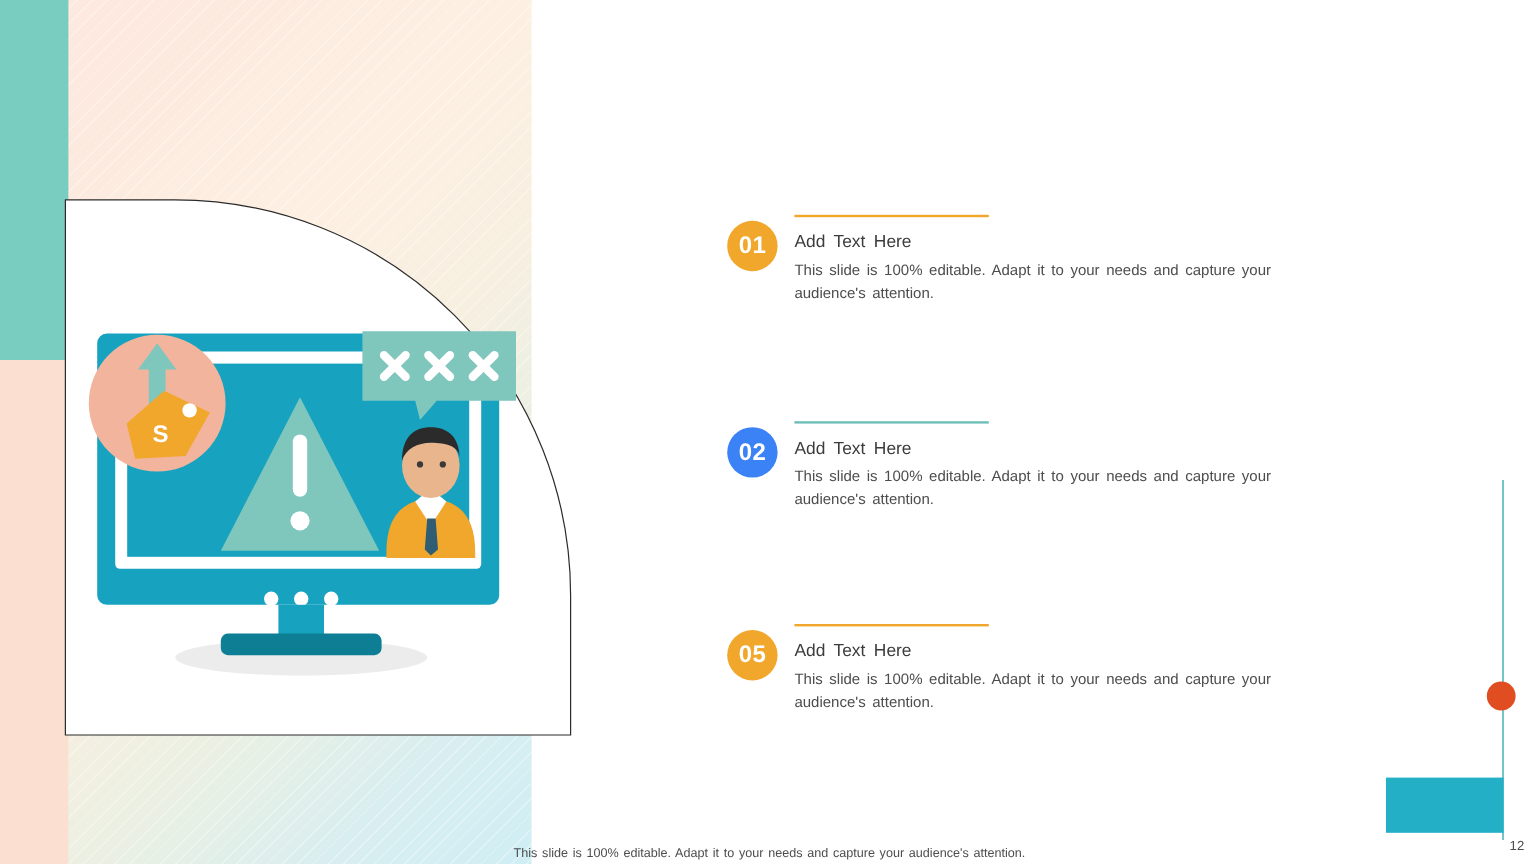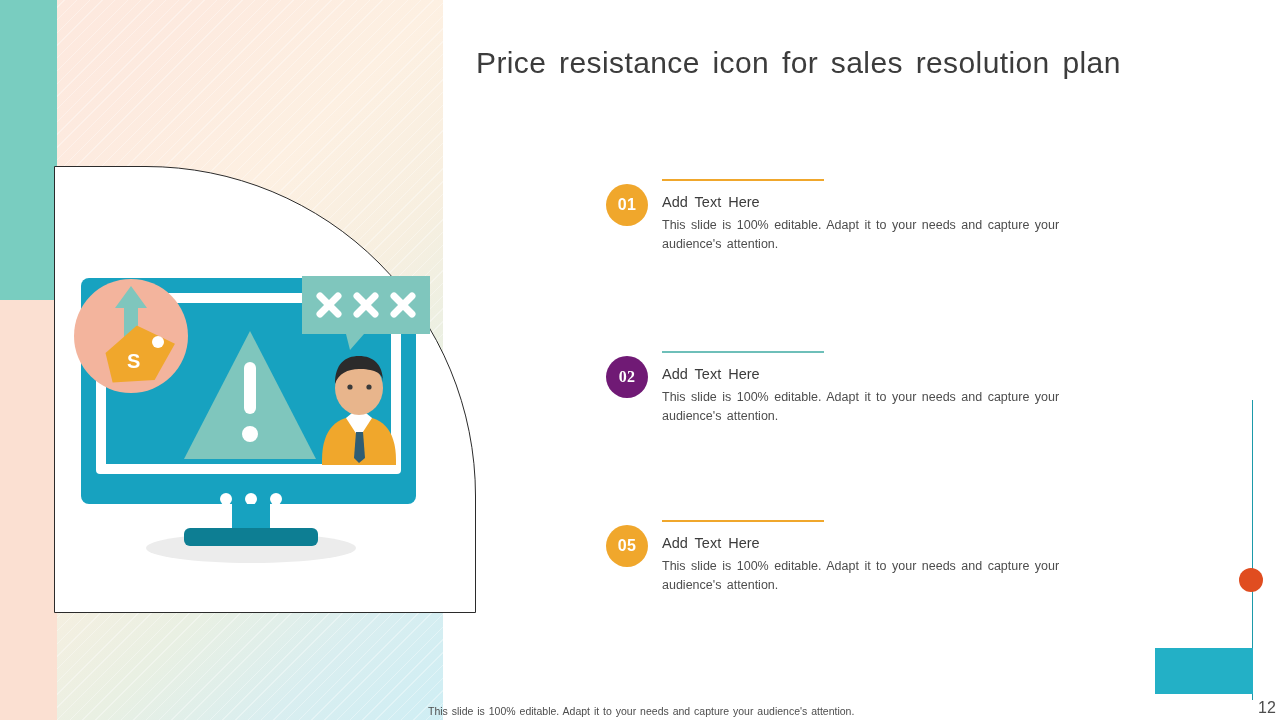--- a/index.html
+++ b/index.html
@@ -93,29 +93,29 @@
   .item-1 { top: 176px; }
   .item-2 { top: 348px; }
   .item-3 { top: 517px; }
 
   .badge {
     position: absolute;
     left: 0; top: 8px;
     width: 42px; height: 42px;
     border-radius: 50%;
     color: #ffffff;
-    font-size: 16px;
+    font-size: 20px;
     font-weight: bold;
     display: flex;
     align-items: center;
     justify-content: center;
     letter-spacing: 0.3px;
   }
   .badge.orange { background: #f0a72c; }
-  .badge.teal   { background: #701a75; font-family: Liberation Serif, serif; }
+  .badge.teal   { background: #3b82f6; }
 
   .rule {
     position: absolute;
     left: 56px; top: 3px;
     width: 162px; height: 2px;
   }
   .rule.orange { background: #f0a72c; }
   .rule.teal   { background: #6ebfb9; }
 
   .item-head {
@@ -152,21 +152,21 @@
   }
   .teal-rect {
     position: absolute;
     left: 1155px; top: 648px;
     width: 98px; height: 46px;
     background: #23b0c6;
   }
   .page-num {
     position: absolute;
     left: 1258px; top: 699px;
-    font-size: 16px;
+    font-size: 11px;
     color: #4d4d4d;
   }
   .footer-note {
     position: absolute;
     left: 428px; top: 705px;
     font-size: 10.5px;
     color: #4d4d4d;
     word-spacing: 1px;
   }
 </style>
@@ -232,21 +232,20 @@
         <line x1="266" y1="130" x2="284" y2="148"></line>
         <line x1="284" y1="130" x2="266" y2="148"></line>
         <line x1="303" y1="130" x2="321" y2="148"></line>
         <line x1="321" y1="130" x2="303" y2="148"></line>
         <line x1="340" y1="130" x2="358" y2="148"></line>
         <line x1="358" y1="130" x2="340" y2="148"></line>
       </g>
     </g>
   </svg>
 
-  <div class="title">Price resistance icon for sales resolution plan</div>
 
   <div class="item item-1">
     <div class="badge orange">01</div>
     <div class="rule orange"></div>
     <div class="item-head">Add Text Here</div>
     <div class="item-body">This slide is 100% editable. Adapt it to your needs and capture your audience's attention.</div>
   </div>
 
   <div class="item item-2">
     <div class="badge teal">02</div>

